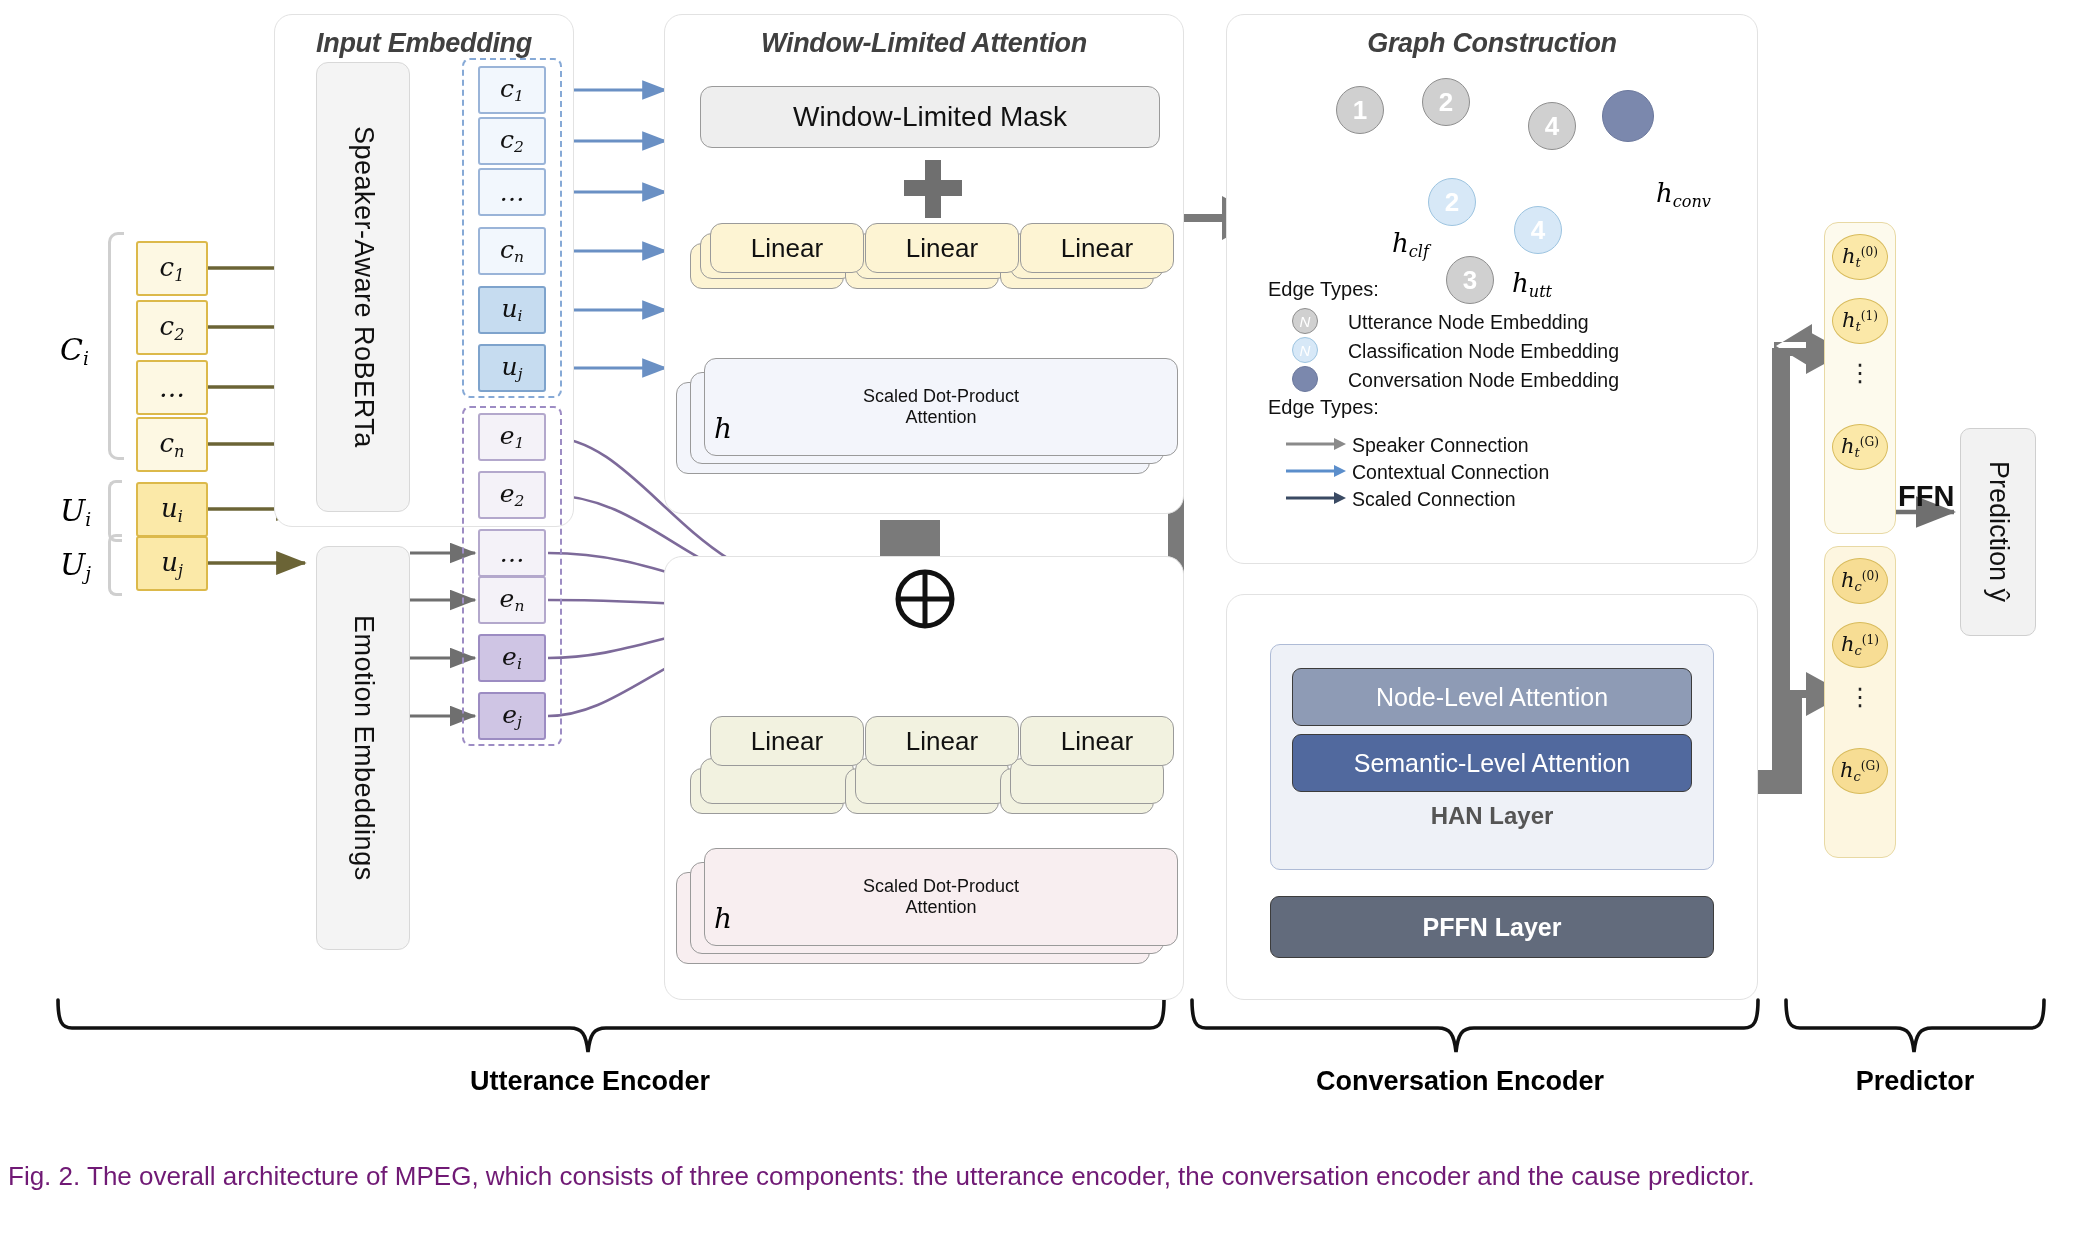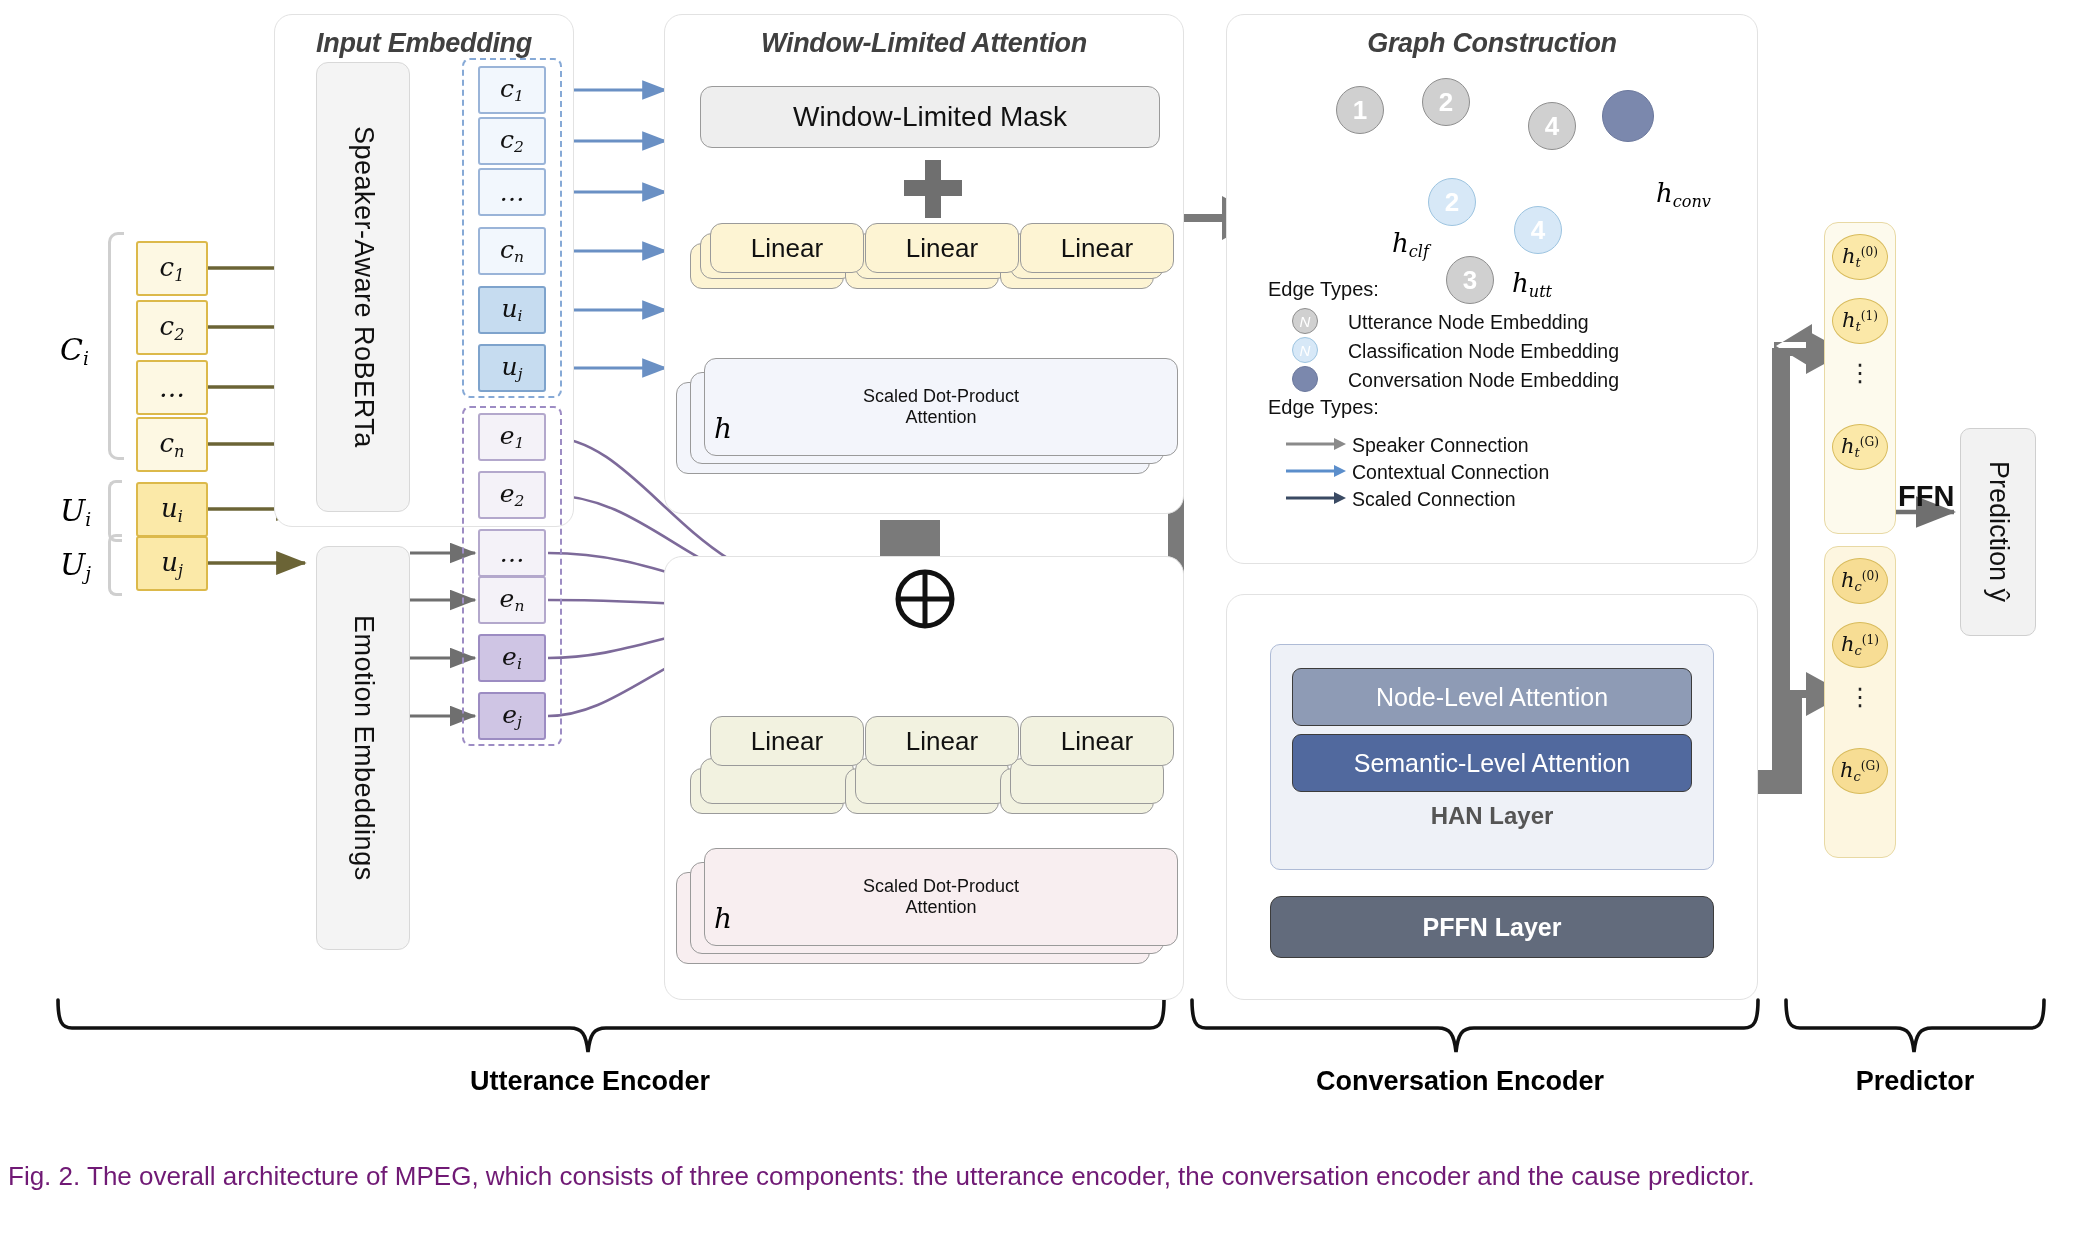--- a/index.html
+++ b/index.html
@@ -459,21 +459,21 @@
 
   <div class="abs panel" style="left:1226px;top:594px;width:532px;height:406px;"></div>
   <div class="abs han-outer" style="left:1270px;top:644px;width:444px;height:226px;"></div>
   <div class="abs attn-bar" style="left:1292px;top:668px;width:400px;height:58px;background:#8e9bb5;">
     <span>Node-Level Attention</span>
     </div>
   <div class="abs attn-bar" style="left:1292px;top:734px;width:400px;height:58px;background:#51699e;">
     <span>Semantic-Level Attention</span>
     </div>
   <div class="abs han-label" style="left:1270px;top:802px;width:444px;">HAN Layer</div>
-  <div class="abs attn-bar" style="left:1270px;top:896px;width:444px;height:62px;background:#626b7c;font-weight:bold;border-radius:11px;">
+  <div class="abs attn-bar" style="left:1270px;top:896px;width:444px;height:62px;background:#626b7c;font-weight:bold;">
     <span>PFFN Layer</span>
     </div>
 
   <div class="abs hcol" style="left:1824px;top:222px;width:72px;height:312px;"></div>
   <div class="abs hell mi" style="left:1832px;top:234px;width:56px;height:46px;">
     <span><span>h</span><span class="sub">t</span><span class="sup">(0)</span></span>
     </div>
   <div class="abs hell mi" style="left:1832px;top:298px;width:56px;height:46px;">
     <span><span>h</span><span class="sub">t</span><span class="sup">(1)</span></span>
     </div>

